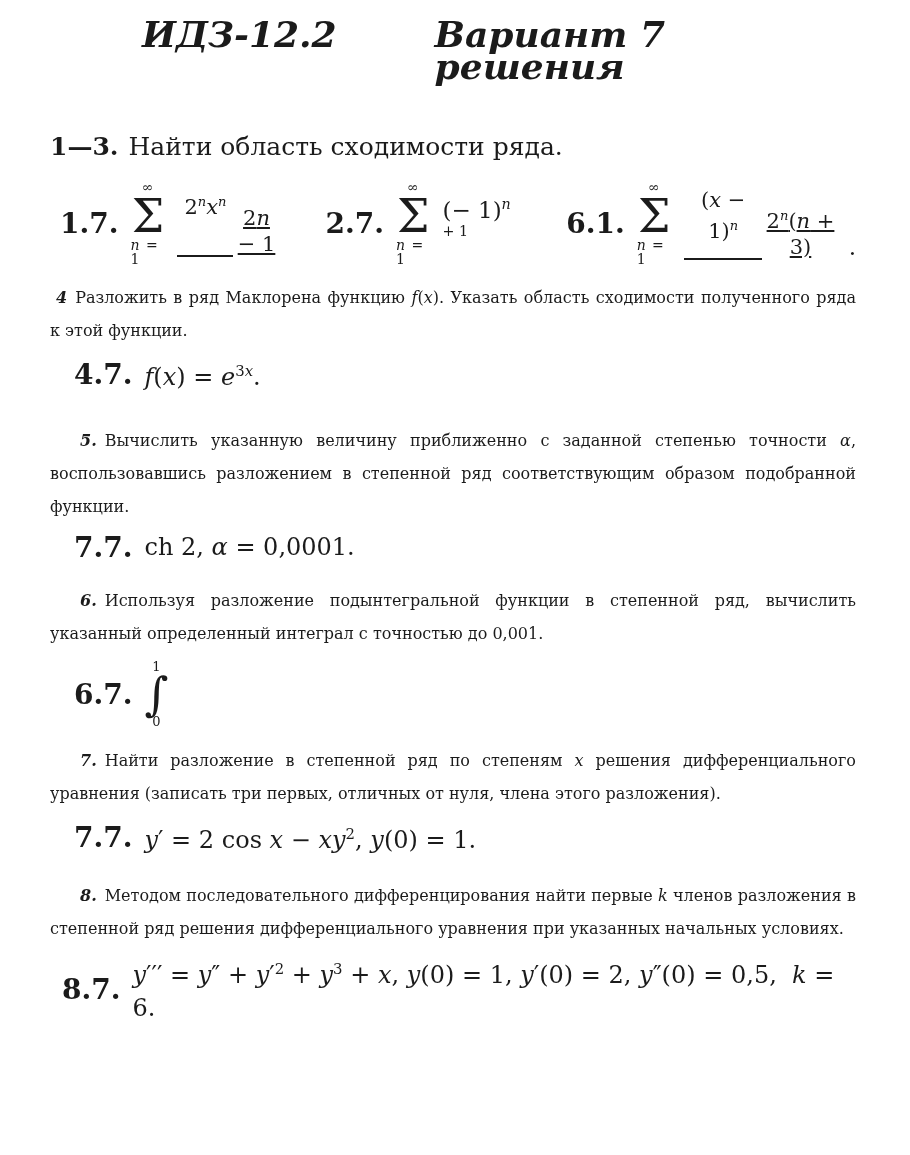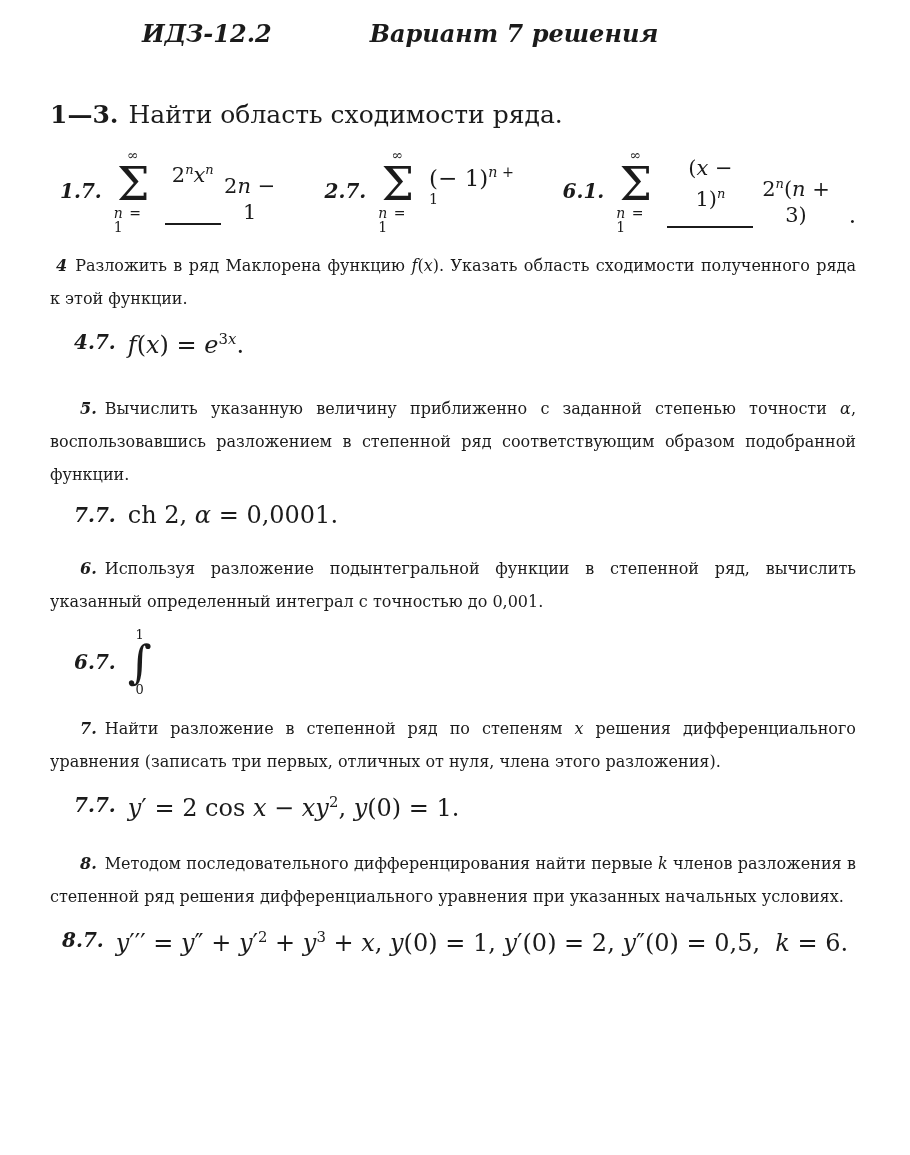--- a/index.html
+++ b/index.html
@@ -6,37 +6,37 @@
   html, body { background:#ffffff; }
   body {
     width:910px; min-height:1155px;
     font-family:"DejaVu Serif", "Liberation Serif", serif;
     color:#1b1b1b;
     -webkit-font-smoothing:antialiased;
   }
   .page { width:910px; min-height:1155px; padding:18px 54px 20px 50px; background:#fff; }
 
   
-  .header { display:flex; gap:98px; margin-left:92px; font-weight:bold; font-style:italic; font-size:24px; line-height:32px; }
+  .header { display:flex; gap:98px; margin-left:92px; font-weight:bold; font-style:italic; font-size:36px; line-height:32px; }
 
   
   .intro { margin-top:48px; font-size:25px; line-height:33px; }
   .intro .lbl { font-weight:bold; margin-right:10px; }
 
   
   .series-row { margin-top:14px; margin-left:10px; display:flex; align-items:center; gap:46px; min-height:92px; }
   .series-item { display:inline-flex; align-items:center; gap:10px; }
-  .plabel { font-weight:bold; font-size:20px;font-style:italic; }
+  .plabel { font-weight:bold; font-size:28px; }
   .sum { display:inline-flex; flex-direction:column; align-items:center; line-height:1; margin:0 2px; }
   .sum .lim { font-size:14px; line-height:14px; letter-spacing:1px; }
   .sum .lim i { font-size:14px; }
   .sum .sigma { font-size:46px; line-height:44px; font-weight:500; }
   .frac { display:inline-flex; flex-direction:row; text-align:center; font-size:21px; line-height:26px; vertical-align:middle; }
   .frac .num { border-bottom:2px solid #1b1b1b; padding:0 7px 2px; }
-  .frac .den { padding-top:16px; }
+  .frac .den { padding-top:16px;text-decoration:underline; }
   .expr { font-size:23px; }
   .tail { font-size:23px; align-self:flex-end; padding-bottom:6px; }
   sup { font-size:0.62em; }
 
   
   .para { font-size:16px; line-height:33px; text-align:justify; text-align-last:left; }
   .para .pnum { font-weight:bold; font-style:italic; margin-right:8px; }
   .p4 { margin-top:12px; text-indent:6px; }
   .p5 { margin-top:30px; text-indent:30px; }
   .p6 { margin-top:20px; text-indent:30px; }

